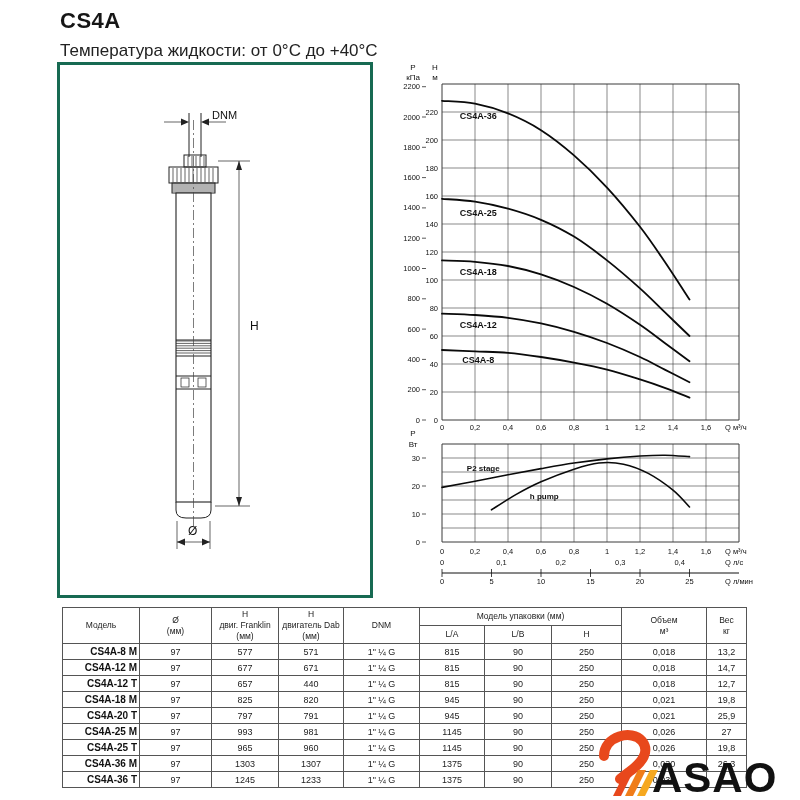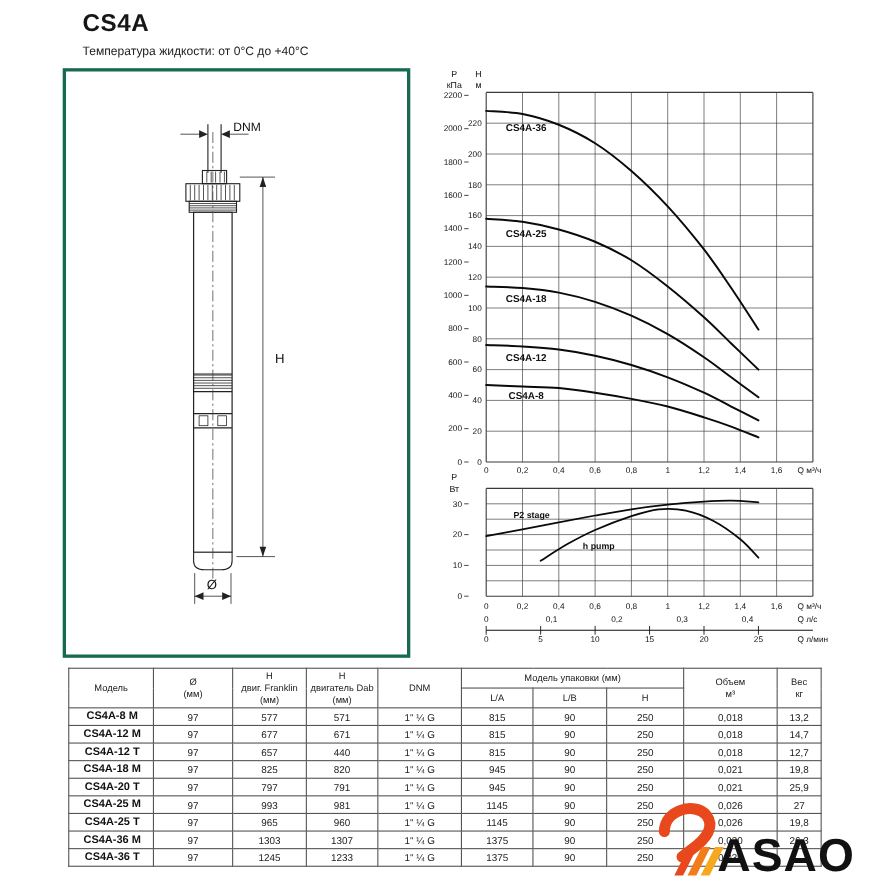--- a/index.html
+++ b/index.html
@@ -1,32 +1,32 @@
 <!DOCTYPE html>
 <html><head>
 <meta charset="utf-8">
 <style>
   html,body{margin:0;padding:0;}
   body{width:800px;height:800px;position:relative;background:#ffffff;overflow:hidden;
        font-family:"Liberation Sans",sans-serif;color:#111;}
-  .doc-header{position:absolute;left:60px;top:8px;margin-left:15px;}
+  .doc-header{position:absolute;left:60px;top:8px;}
   .doc-title{font-size:22px;font-weight:bold;letter-spacing:.5px;margin:0;color:#161616;}
-  .doc-subtitle{font-size:11px;margin-top:7px;color:#222;}
+  .doc-subtitle{font-size:17px;margin-top:7px;color:#222;}
   .drawing-box{position:absolute;left:57px;top:62px;width:310px;height:530px;
                border:3px solid #176a52;background:#fff;}
   #pump-svg{width:100%;height:100%;display:block;}
   #charts-svg{position:absolute;left:395px;top:58px;}
   svg text{font-family:"Liberation Sans",sans-serif;fill:#111;}
   .spec-table{position:absolute;left:62px;top:607px;width:684px;border-collapse:collapse;
               table-layout:fixed;background:#fff;}
   .spec-table th,.spec-table td{border:1px solid #555;}
   .spec-table th{font-size:8.5px;font-weight:normal;white-space:pre-line;line-height:1.3;
                  padding:1px 0;text-align:center;color:#222;}
   .spec-table td{font-size:9px;text-align:center;height:15px;padding:0 2px;color:#222;}
-  .spec-table td.model{text-align:center;font-weight:bold;font-size:10px;padding-left:4px;color:#111;}
+  .spec-table td.model{text-align:right;font-weight:bold;font-size:10px;padding-left:4px;color:#111;}
   .logo{position:absolute;left:596px;top:728px;width:210px;height:72px;}
 </style>
 </head>
 <body>
 
 <div class="doc-header">
   <h1 class="doc-title">CS4A</h1>
   <div class="doc-subtitle">Температура жидкости: от 0°C до +40°C</div>
 </div>
 

